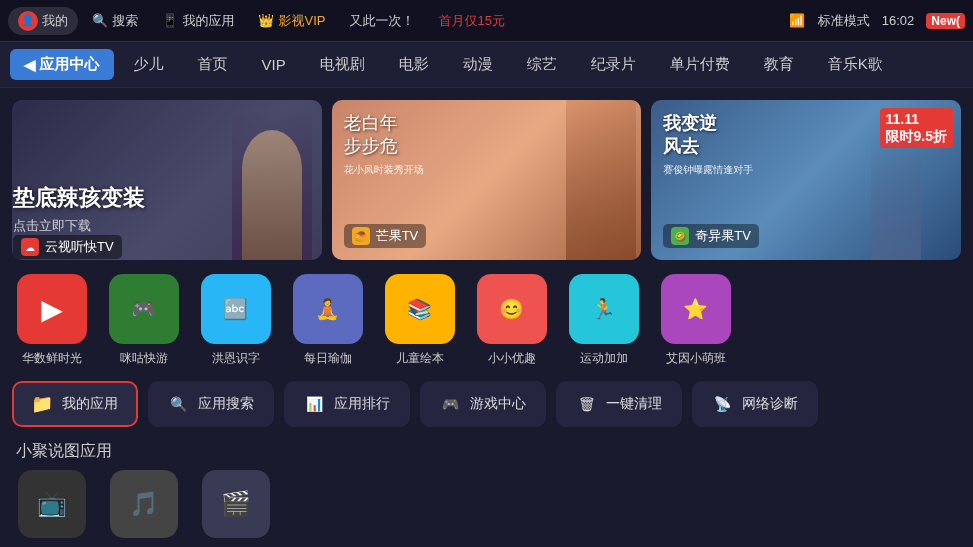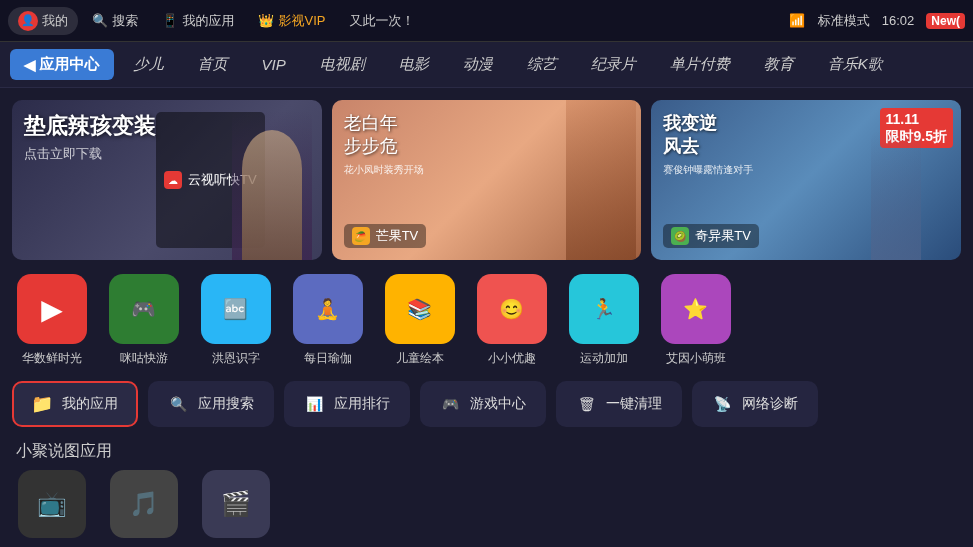--- a/index.html
+++ b/index.html
@@ -79,21 +79,20 @@
       color: #fff;
       cursor: pointer;
       gap: 4px;
     }
     .nav-item {
       padding: 6px 14px;
       font-size: 15px;
       color: #ccc;
       cursor: pointer;
       border-radius: 6px;
-      font-style: italic;
     }
 
     
     .main-content {
       background: #1a1a2e;
       padding: 12px 12px 0 12px;
     }
 
     
     .banners {
@@ -211,20 +210,23 @@
   <div class="top-bar-item">
     <span>📱</span>
     <span>我的应用</span>
   </div>
   <div class="top-bar-item" style="color:#f5a623;">
     <span>👑</span>
     <span>影视VIP</span>
   </div>
   <div class="top-bar-item">
     <span>又此一次！</span>
+  </div>
+  <div class="top-bar-item" style="color:#e53935;">
+    <span>首月仅15元</span>
   </div>
 
   <div class="top-bar-right">
     <span>📶</span>
     <span>标准模式</span>
     <span>16:02</span>
     <span class="new-badge">New(</span>
   </div>
 </div>
 
@@ -244,21 +246,21 @@
   <div class="nav-item"><span>单片付费</span></div>
   <div class="nav-item"><span>教育</span></div>
   <div class="nav-item"><span>音乐K歌</span></div>
 </div>
 
 <div class="main-content">
 
   <div class="banners">
 
     <div class="banner banner-1" style="background: linear-gradient(135deg, #2c2c4a 0%, #4a4a6a 60%, #3c3c5a 100%); position:relative;">
-      <div style="position:absolute;top:0;left:0;right:0;bottom:0;display:flex;flex-direction:row;justify-content:flex-start;padding:12px;">
+      <div style="position:absolute;top:0;left:0;right:0;bottom:0;display:flex;flex-direction:column;justify-content:flex-end;padding:1px;">
         <div>
           <div style="font-size:22px;font-weight:bold;color:#fff;text-shadow:1px 1px 4px rgba(0,0,0,0.8);line-height:1.3;">垫底辣孩变装</div>
           <div style="font-size:13px;color:rgba(255,255,255,0.75);margin-top:4px;">点击立即下载</div>
         </div>
         <div style="display:flex;align-items:center;gap:6px;background:rgba(0,0,0,0.45);padding:3px 8px;border-radius:5px;width:fit-content;">
           <div style="width:18px;height:18px;border-radius:4px;background:#e53935;display:flex;align-items:center;justify-content:center;font-size:10px;">☁</div>
           <span style="font-size:13px;color:#fff;">云视听快TV</span>
         </div>
       </div>
 

